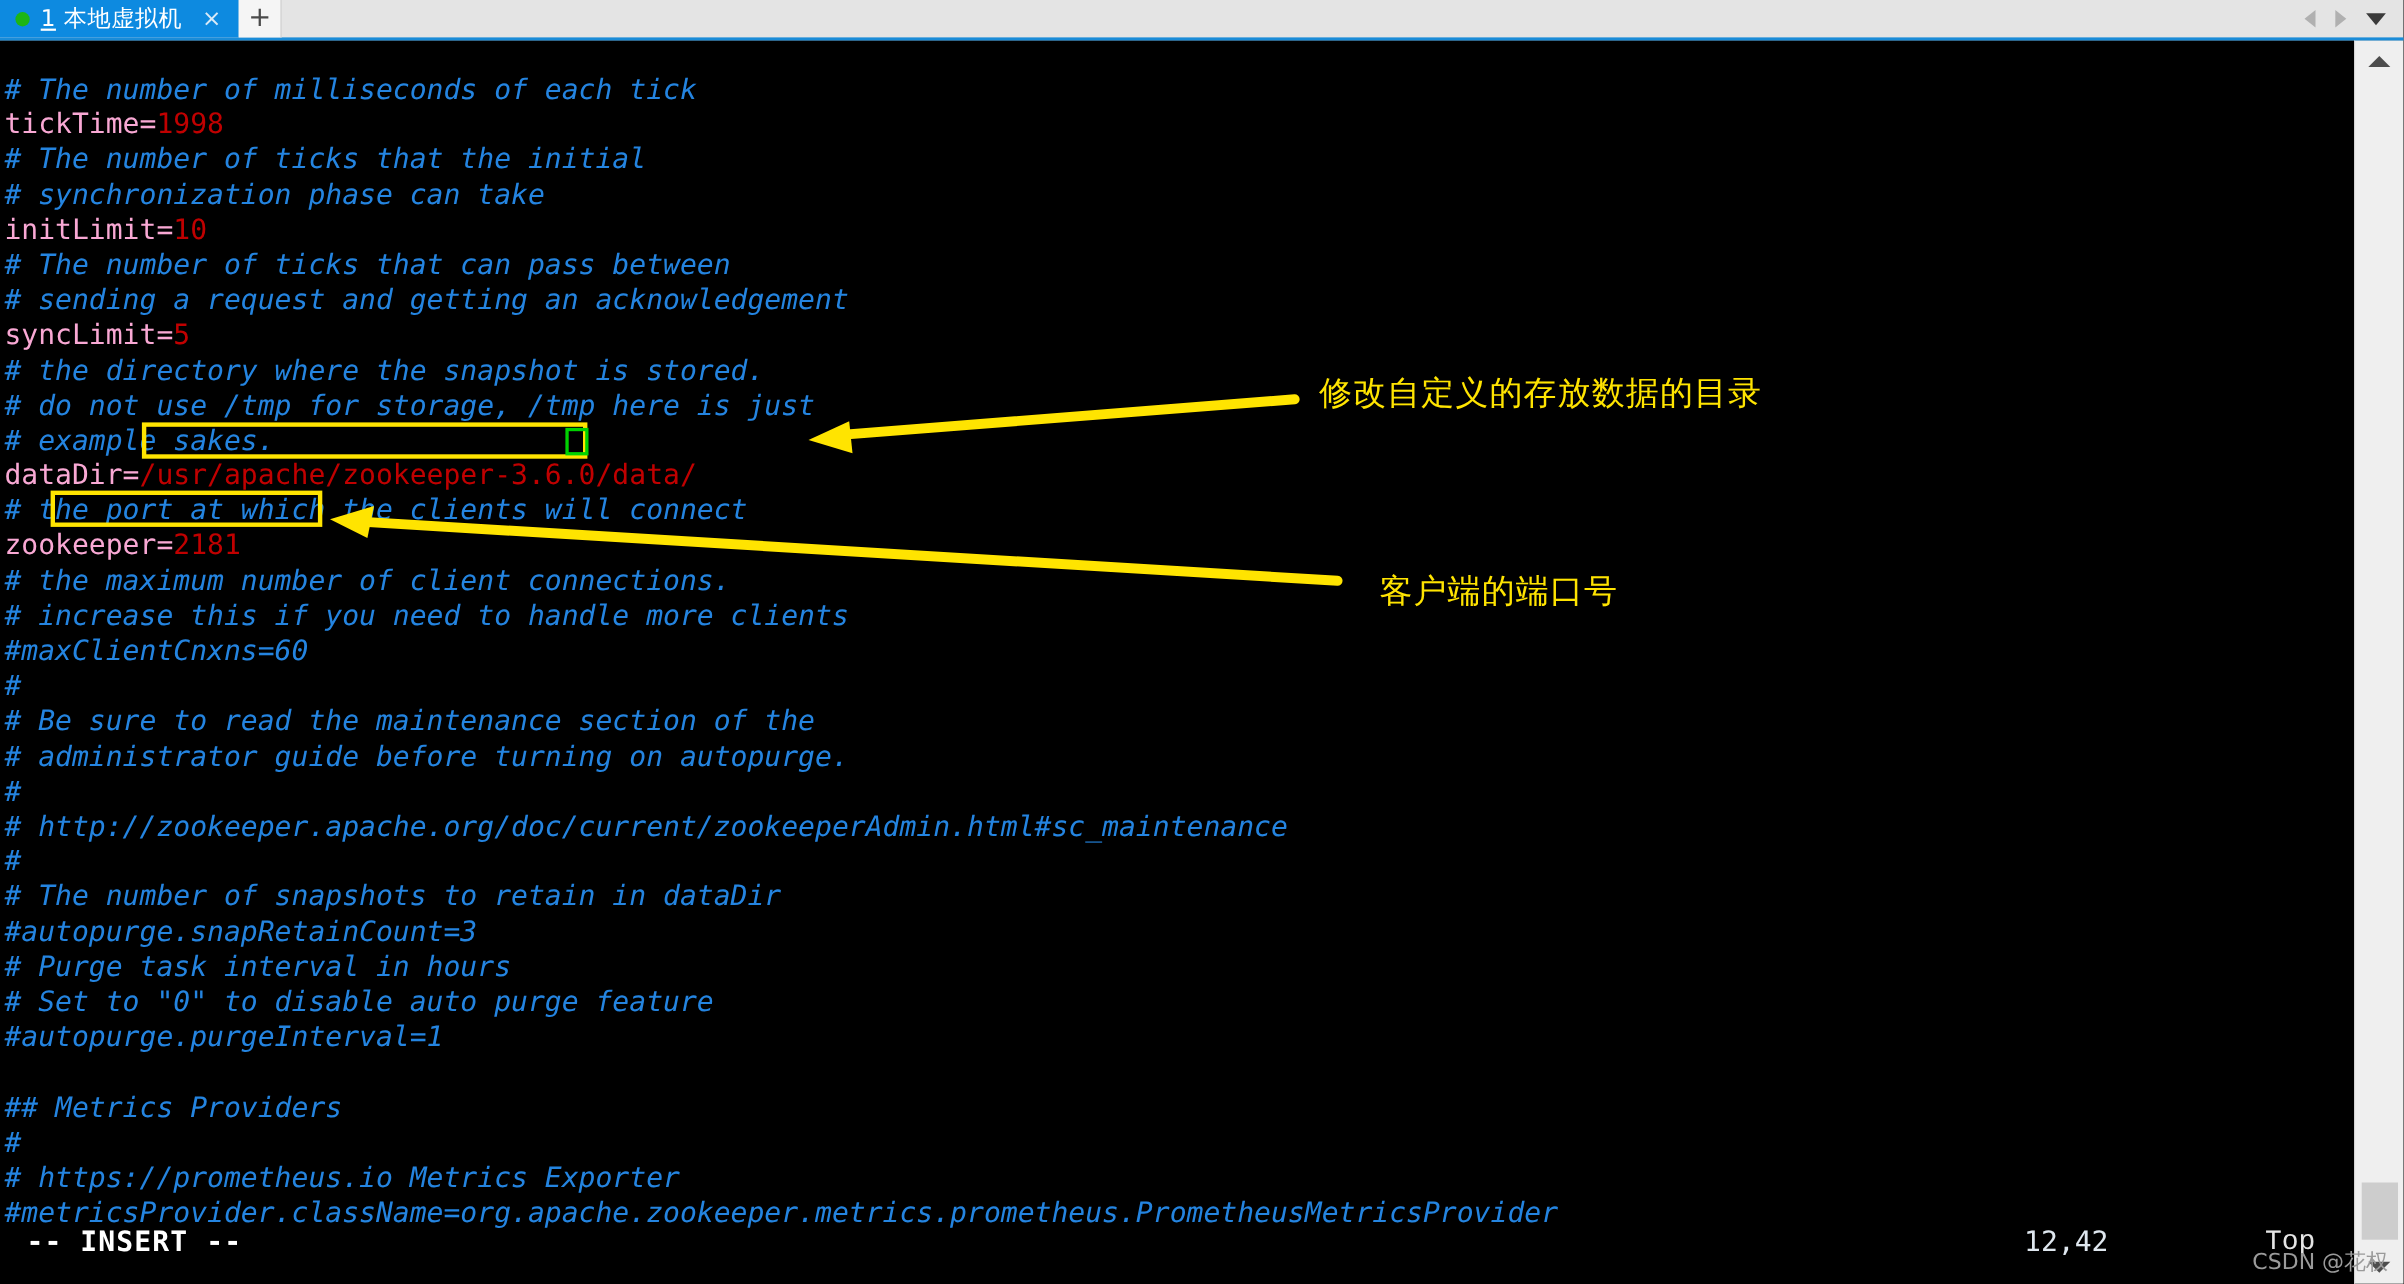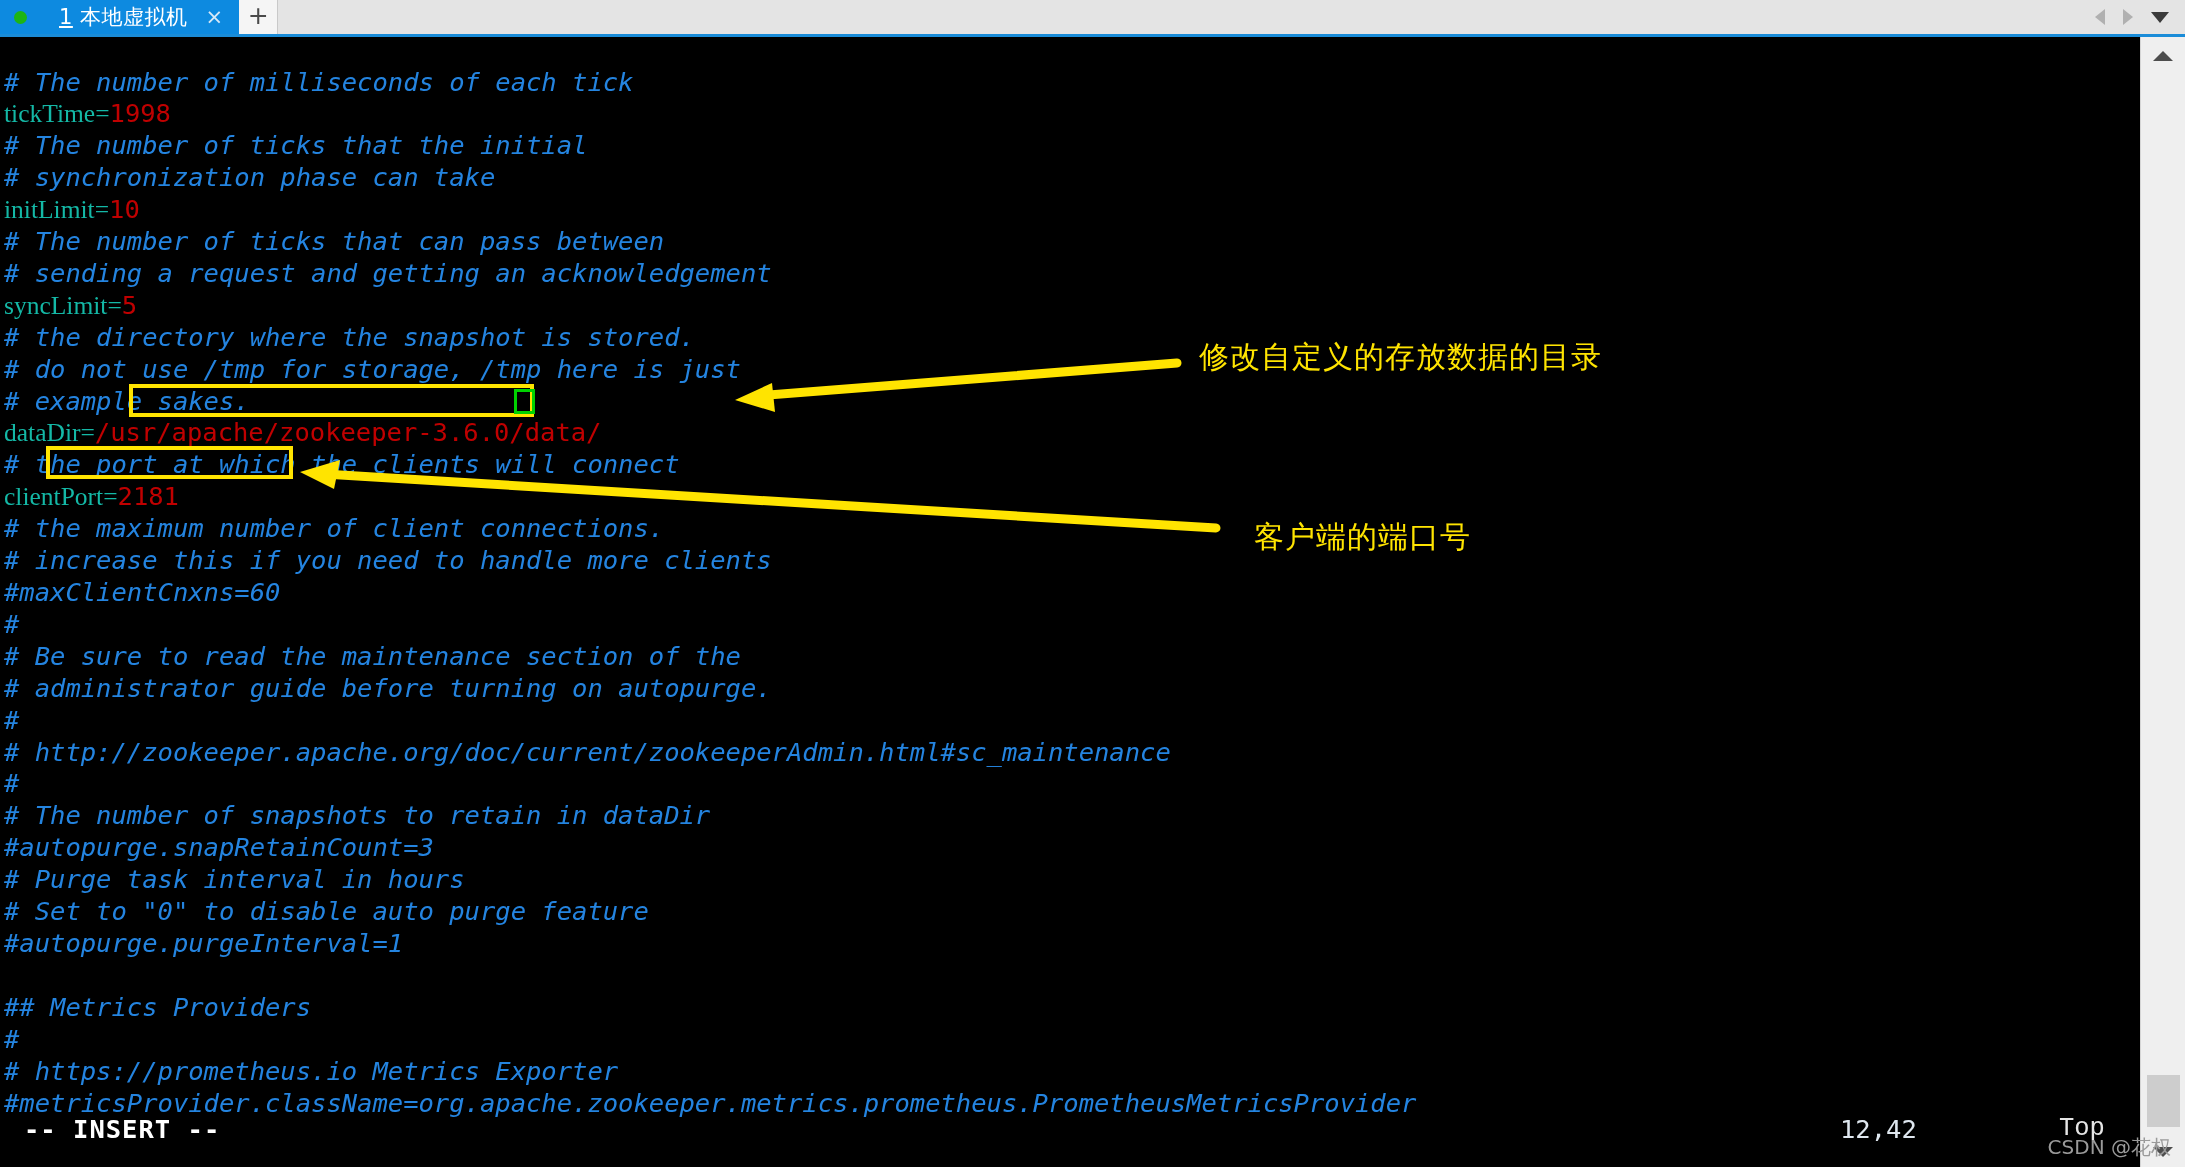--- a/index.html
+++ b/index.html
@@ -42,21 +42,20 @@
     flex: 0 0 auto;
     margin-right: 10px;
   }
   .tab-label {
     color: #ffffff;
     font-family: "DejaVu Sans", sans-serif;
     font-size: 21px;
     letter-spacing: 0.5px;
     white-space: nowrap;
     flex: 1 1 auto;
-    margin-left: 22px;
   }
   .tab-label .num {
     text-decoration: underline;
   }
   .tab-close {
     color: #d9eaf7;
     font-family: "DejaVu Sans", sans-serif;
     font-size: 21px;
     line-height: 1;
     padding: 0 16px 0 18px;
@@ -115,21 +114,21 @@
     position: absolute;
     left: 4px;
     top: 4px;
     font-family: "DejaVu Sans Mono", monospace;
     font-size: 25.5px;
     line-height: 31.9px;
     white-space: pre;
     letter-spacing: 0px;
   }
   .c-comment { color: #2484e0; font-style: italic; }
-  .c-key     { color: #14b8a6; font-family: Liberation Serif, serif; }
+  .c-key     { color: #f9a8d4; }
   .c-val     { color: #c00000; }
 
   
   .statusline {
     position: absolute;
     left: 4px;
     bottom: 22px;
     width: 2130px;
     height: 32px;
     font-family: "DejaVu Sans Mono", monospace;
@@ -256,21 +255,21 @@
 <span><span class="c-comment"># synchronization phase can take</span></span>
 <span><span class="c-key">initLimit=</span><span class="c-val">10</span></span>
 <span><span class="c-comment"># The number of ticks that can pass between</span></span>
 <span><span class="c-comment"># sending a request and getting an acknowledgement</span></span>
 <span><span class="c-key">syncLimit=</span><span class="c-val">5</span></span>
 <span><span class="c-comment"># the directory where the snapshot is stored.</span></span>
 <span><span class="c-comment"># do not use /tmp for storage, /tmp here is just</span></span>
 <span><span class="c-comment"># example sakes.</span></span>
 <span><span class="c-key">dataDir=</span><span class="c-val">/usr/apache/zookeeper-3.6.0/data/</span></span>
 <span><span class="c-comment"># the port at which the clients will connect</span></span>
-<span><span class="c-key">clientPort=</span><span class="c-val">2181</span></span>
+<span><span class="c-key">zookeeper=</span><span class="c-val">2181</span></span>
 <span><span class="c-comment"># the maximum number of client connections.</span></span>
 <span><span class="c-comment"># increase this if you need to handle more clients</span></span>
 <span><span class="c-comment">#maxClientCnxns=60</span></span>
 <span><span class="c-comment">#</span></span>
 <span><span class="c-comment"># Be sure to read the maintenance section of the</span></span>
 <span><span class="c-comment"># administrator guide before turning on autopurge.</span></span>
 <span><span class="c-comment">#</span></span>
 <span><span class="c-comment"># http://zookeeper.apache.org/doc/current/zookeeperAdmin.html#sc_maintenance</span></span>
 <span><span class="c-comment">#</span></span>
 <span><span class="c-comment"># The number of snapshots to retain in dataDir</span></span>

